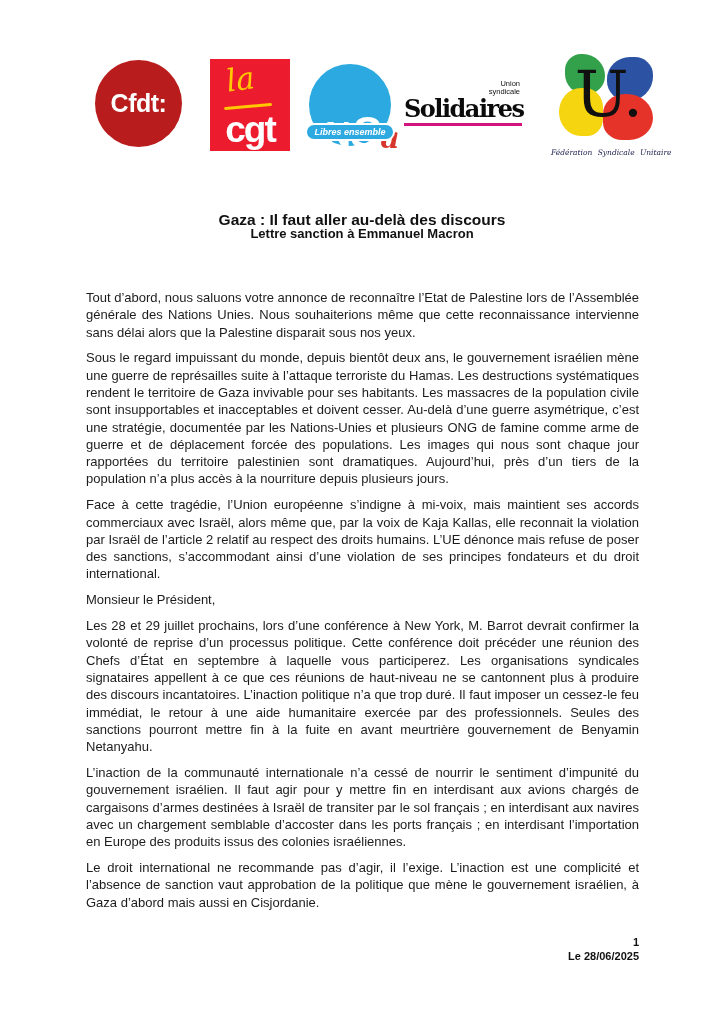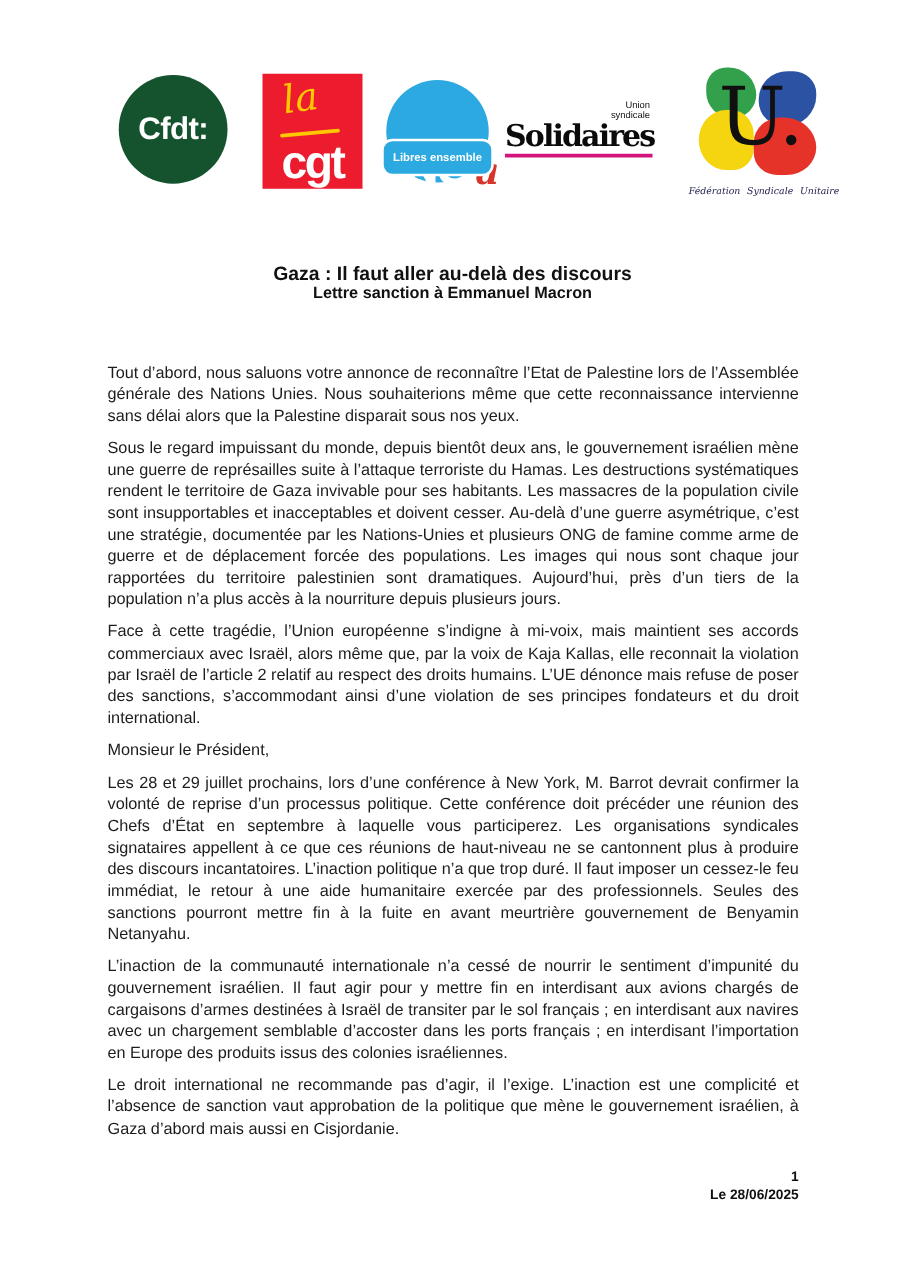--- a/index.html
+++ b/index.html
@@ -5,21 +5,21 @@
   html,body { margin:0; padding:0; background:#e8e8e8; }
   .page {
     position:relative; width:724px; height:1024px; background:#ffffff;
     margin:0 auto; overflow:hidden;
     font-family:"Liberation Sans", sans-serif; color:#1c1c1c;
   }
 
   
   .logo-cfdt {
     position:absolute; left:95px; top:60px; width:87px; height:87px;
-    border-radius:50%; background:#14532d;
+    border-radius:50%; background:#b91c1c;
     display:flex; align-items:center; justify-content:center;
   }
   .logo-cfdt .cfdt-text { color:#fff; font-weight:bold; font-size:25px; letter-spacing:-0.5px; }
 
   .logo-cgt { position:absolute; left:210px; top:59px; width:80px; height:92px; background:#EC1B2D; }
   .cgt-la {
     position:absolute; top:2px; left:16px; color:#FFC800;
     font-family:"DejaVu Serif", serif; font-style:italic; font-size:31px;
     transform:rotate(-8deg);
   }
@@ -31,22 +31,23 @@
 
   .logo-unsa { position:absolute; left:309px; top:64px; width:82px; height:82px; border-radius:50%; background:#2BA9E0; }
   .unsa-letters { position:absolute; top:12px; left:0; right:0; text-align:center; color:#fff; font-weight:bold; line-height:44px;margin-top:35px; }
   .unsa-u { font-size:26px; }
   .unsa-n { font-size:36px; }
   .unsa-s { font-size:44px; font-style:italic; }
   .unsa-a { color:#D7352B; font-family:"DejaVu Serif", serif; font-style:italic; font-size:30px; }
   .unsa-banner {
     position:absolute; bottom:5px; left:-4px; right:-4px;
     background:#2BA9E0; border:2px solid #fff; border-radius:9px;
-    color:#fff; font-size:9px; font-weight:bold; text-align:center; padding:8px 0;
+    color:#fff; font-size:9px; font-weight:bold; text-align:center; padding:2px 0;
     white-space:nowrap;
+    font-style:italic;
   }
 
   .logo-solidaires { position:absolute; left:404px; top:80px; width:118px; }
   .sol-tagline { text-align:right; font-size:7.5px; line-height:8px; color:#111; padding-right:2px; }
   .sol-name {
     font-family:"DejaVu Serif", serif; font-weight:bold; font-size:24px;
     letter-spacing:-1.5px; color:#0b0b0b; line-height:26px; white-space:nowrap;
   }
   .sol-underline { height:3px; background:#D3147D; margin-top:1px; }
 

